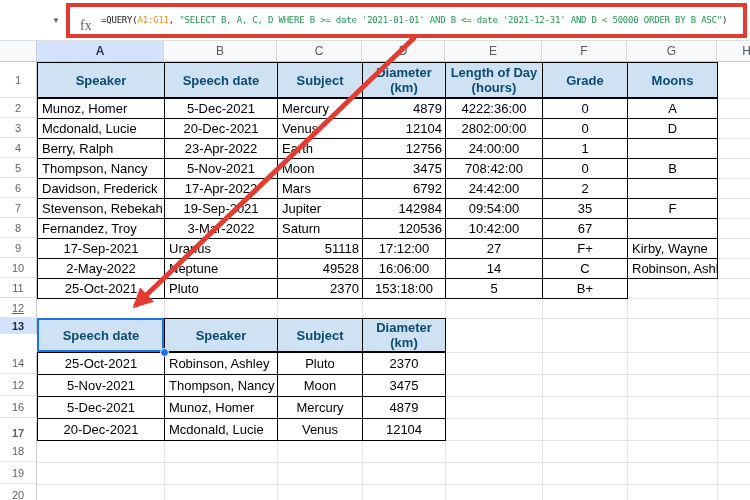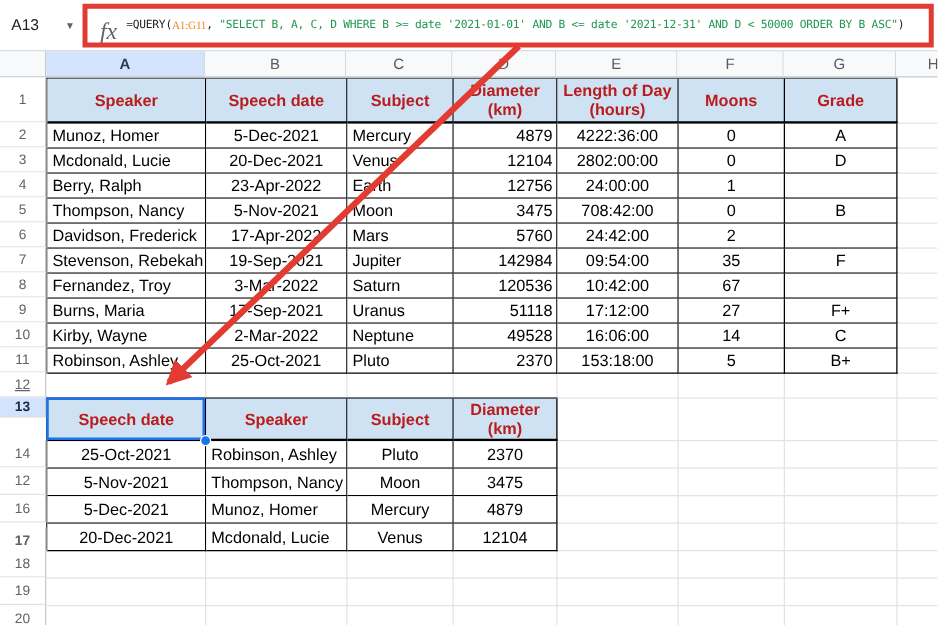--- a/index.html
+++ b/index.html
@@ -16,21 +16,21 @@
   #name-box{
     position:absolute;left:0;top:0;width:48px;height:40px;display:flex;align-items:center;
     padding-left:9px;font-size:12.5px;color:#202124;
   }
   #name-caret{
     position:absolute;left:52px;top:0;height:40px;display:flex;align-items:center;
     font-size:8px;color:#5f6368;
   }
   #fx-icon{
     position:absolute;left:80px;top:0;height:52px;display:flex;align-items:center;
-    font-family:"Liberation Serif",serif;font-style:italic;font-size:19px;color:#5f6368;
+    font-family:"Liberation Serif",serif;font-size:14px;color:#5f6368;
   }
   #formula-text{
     position:absolute;left:101px;top:0;height:40px;display:flex;align-items:center;
     font-family:"DejaVu Sans Mono",monospace;font-size:9px;letter-spacing:-0.2px;
     white-space:pre;color:#202124;
   }
   #formula-highlight{
     position:absolute;left:66px;top:3px;width:681px;height:35px;
     border:4px solid #e23b32;box-sizing:border-box;z-index:6;pointer-events:none;
   }
@@ -49,21 +49,21 @@
     position:absolute;left:0;width:37px;background:#fff;display:flex;align-items:center;
     justify-content:center;font-size:11px;color:#5f6368;
     border-right:1px solid #c7c9cc;border-bottom:1px solid #e2e3e5;box-sizing:border-box;z-index:3;
   }
   .row-hdr.sel{background:#d3e3fd;color:#1b2a41;font-weight:bold;}
   .vline{position:absolute;width:1px;background:#e2e3e5;z-index:1;}
   .hline{position:absolute;height:1px;background:#e2e3e5;z-index:1;}
   
   .sheet-table{position:absolute;display:grid;z-index:2;border-top:1px solid #000;border-left:1px solid #000;}
   .hcell{
-    background:#cfe2f3;font-weight:bold;font-size:13px;color:#b91c1c;
+    background:#cfe2f3;font-weight:bold;font-size:13px;color:#0c4a6e;
     display:flex;align-items:center;justify-content:center;text-align:center;line-height:15px;
     border-right:1px solid #000;border-bottom:2px solid #000;box-sizing:border-box;padding:0 2px;
   }
   .dcell{
     background:#fff;font-size:13px;color:#000;display:flex;align-items:center;
     border-right:1px solid #000;border-bottom:1px solid #000;box-sizing:border-box;
     white-space:nowrap;overflow:hidden;padding:0 4px;
   }
   .dcell.al{justify-content:flex-start;}
   .dcell.ac{justify-content:center;}
@@ -76,26 +76,23 @@
   #fill-handle{
     position:absolute;left:160px;top:348px;width:7px;height:7px;border-radius:50%;
     background:#1a73e8;border:1px solid #fff;box-sizing:content-box;z-index:4;
   }
   #arrow-overlay{position:absolute;left:0;top:0;width:750px;height:500px;z-index:6;pointer-events:none;}
 </style>
 </head>
 <body>
 
 <div id="formula-bar">
-  <div id="name-box">
-    <span>A13</span>
-  </div>
   <div id="name-caret">▼</div>
   <div id="fx-icon">fx</div>
-  <div id="formula-text"><span style="color: rgb(32, 33, 36);">=QUERY(</span><span style="color: rgb(236, 139, 35); font-family: Liberation Serif, serif;">A1:G11</span><span style="color: rgb(32, 33, 36);">, </span><span style="color: rgb(33, 150, 83);">"SELECT B, A, C, D WHERE B &gt;= date '2021-01-01' AND B &lt;= date '2021-12-31' AND D &lt; 50000 ORDER BY B ASC"</span><span style="color: rgb(32, 33, 36);">)</span></div>
+  <div id="formula-text"><span style="color: rgb(32, 33, 36);">=QUERY(</span><span style="color: rgb(236, 139, 35);">A1:G11</span><span style="color: rgb(32, 33, 36);">, </span><span style="color: rgb(33, 150, 83);">"SELECT B, A, C, D WHERE B &gt;= date '2021-01-01' AND B &lt;= date '2021-12-31' AND D &lt; 50000 ORDER BY B ASC"</span><span style="color: rgb(32, 33, 36);">)</span></div>
 </div>
 <div id="formula-highlight"></div>
 
 <div id="corner-box"></div>
 <div id="col-headers">
     <div class="col-hdr sel" style="position: absolute; left: 37px; width: 127px;">A</div>
     <div class="col-hdr" style="position: absolute; left: 164px; width: 113px;">B</div>
     <div class="col-hdr" style="position: absolute; left: 277px; width: 85px;">C</div>
     <div class="col-hdr" style="position: absolute; left: 362px; width: 83px;">D</div>
     <div class="col-hdr" style="position: absolute; left: 445px; width: 97px;">E</div>
@@ -153,22 +150,22 @@
     <div class="hline" style="position: absolute; top: 462px; left: 37px; width: 713px;"></div>
     <div class="hline" style="position: absolute; top: 484px; left: 37px; width: 713px;"></div>
   </div>
 
 <div id="table1" class="sheet-table" style="left: 37px; top: 62px; grid-template-columns: 127px 113px 85px 83px 97px 85px 90px; grid-template-rows: 36px repeat(10, 20px);">
     <div class="hcell">Speaker</div>
     <div class="hcell">Speech date</div>
     <div class="hcell">Subject</div>
     <div class="hcell">Diameter (km)</div>
     <div class="hcell">Length of Day (hours)</div>
+    <div class="hcell">Grade</div>
     <div class="hcell">Moons</div>
-    <div class="hcell">Grade</div>
     <div class="dcell al">Munoz, Homer</div>
     <div class="dcell ac">5-Dec-2021</div>
     <div class="dcell al">Mercury</div>
     <div class="dcell ar">4879</div>
     <div class="dcell ac">4222:36:00</div>
     <div class="dcell ac">0</div>
     <div class="dcell ac">A</div>
     <div class="dcell al">Mcdonald, Lucie</div>
     <div class="dcell ac">20-Dec-2021</div>
     <div class="dcell al">Venus</div>
@@ -186,47 +183,46 @@
     <div class="dcell al">Thompson, Nancy</div>
     <div class="dcell ac">5-Nov-2021</div>
     <div class="dcell al">Moon</div>
     <div class="dcell ar">3475</div>
     <div class="dcell ac">708:42:00</div>
     <div class="dcell ac">0</div>
     <div class="dcell ac">B</div>
     <div class="dcell al">Davidson, Frederick</div>
     <div class="dcell ac">17-Apr-2022</div>
     <div class="dcell al">Mars</div>
-    <div class="dcell ar">5760</div>
+    <div class="dcell ar">6792</div>
     <div class="dcell ac">24:42:00</div>
     <div class="dcell ac">2</div>
     <div class="dcell ac"></div>
     <div class="dcell al">Stevenson, Rebekah</div>
     <div class="dcell ac">19-Sep-2021</div>
     <div class="dcell al">Jupiter</div>
     <div class="dcell ar">142984</div>
     <div class="dcell ac">09:54:00</div>
     <div class="dcell ac">35</div>
     <div class="dcell ac">F</div>
     <div class="dcell al">Fernandez, Troy</div>
     <div class="dcell ac">3-Mar-2022</div>
     <div class="dcell al">Saturn</div>
     <div class="dcell ar">120536</div>
     <div class="dcell ac">10:42:00</div>
     <div class="dcell ac">67</div>
     <div class="dcell ac"></div>
-    <div class="dcell al">Burns, Maria</div>
     <div class="dcell ac">17-Sep-2021</div>
     <div class="dcell al">Uranus</div>
     <div class="dcell ar">51118</div>
     <div class="dcell ac">17:12:00</div>
     <div class="dcell ac">27</div>
     <div class="dcell ac">F+</div>
     <div class="dcell al">Kirby, Wayne</div>
-    <div class="dcell ac">2-Mar-2022</div>
+    <div class="dcell ac">2-May-2022</div>
     <div class="dcell al">Neptune</div>
     <div class="dcell ar">49528</div>
     <div class="dcell ac">16:06:00</div>
     <div class="dcell ac">14</div>
     <div class="dcell ac">C</div>
     <div class="dcell al">Robinson, Ashley</div>
     <div class="dcell ac">25-Oct-2021</div>
     <div class="dcell al">Pluto</div>
     <div class="dcell ar">2370</div>
     <div class="dcell ac">153:18:00</div>

